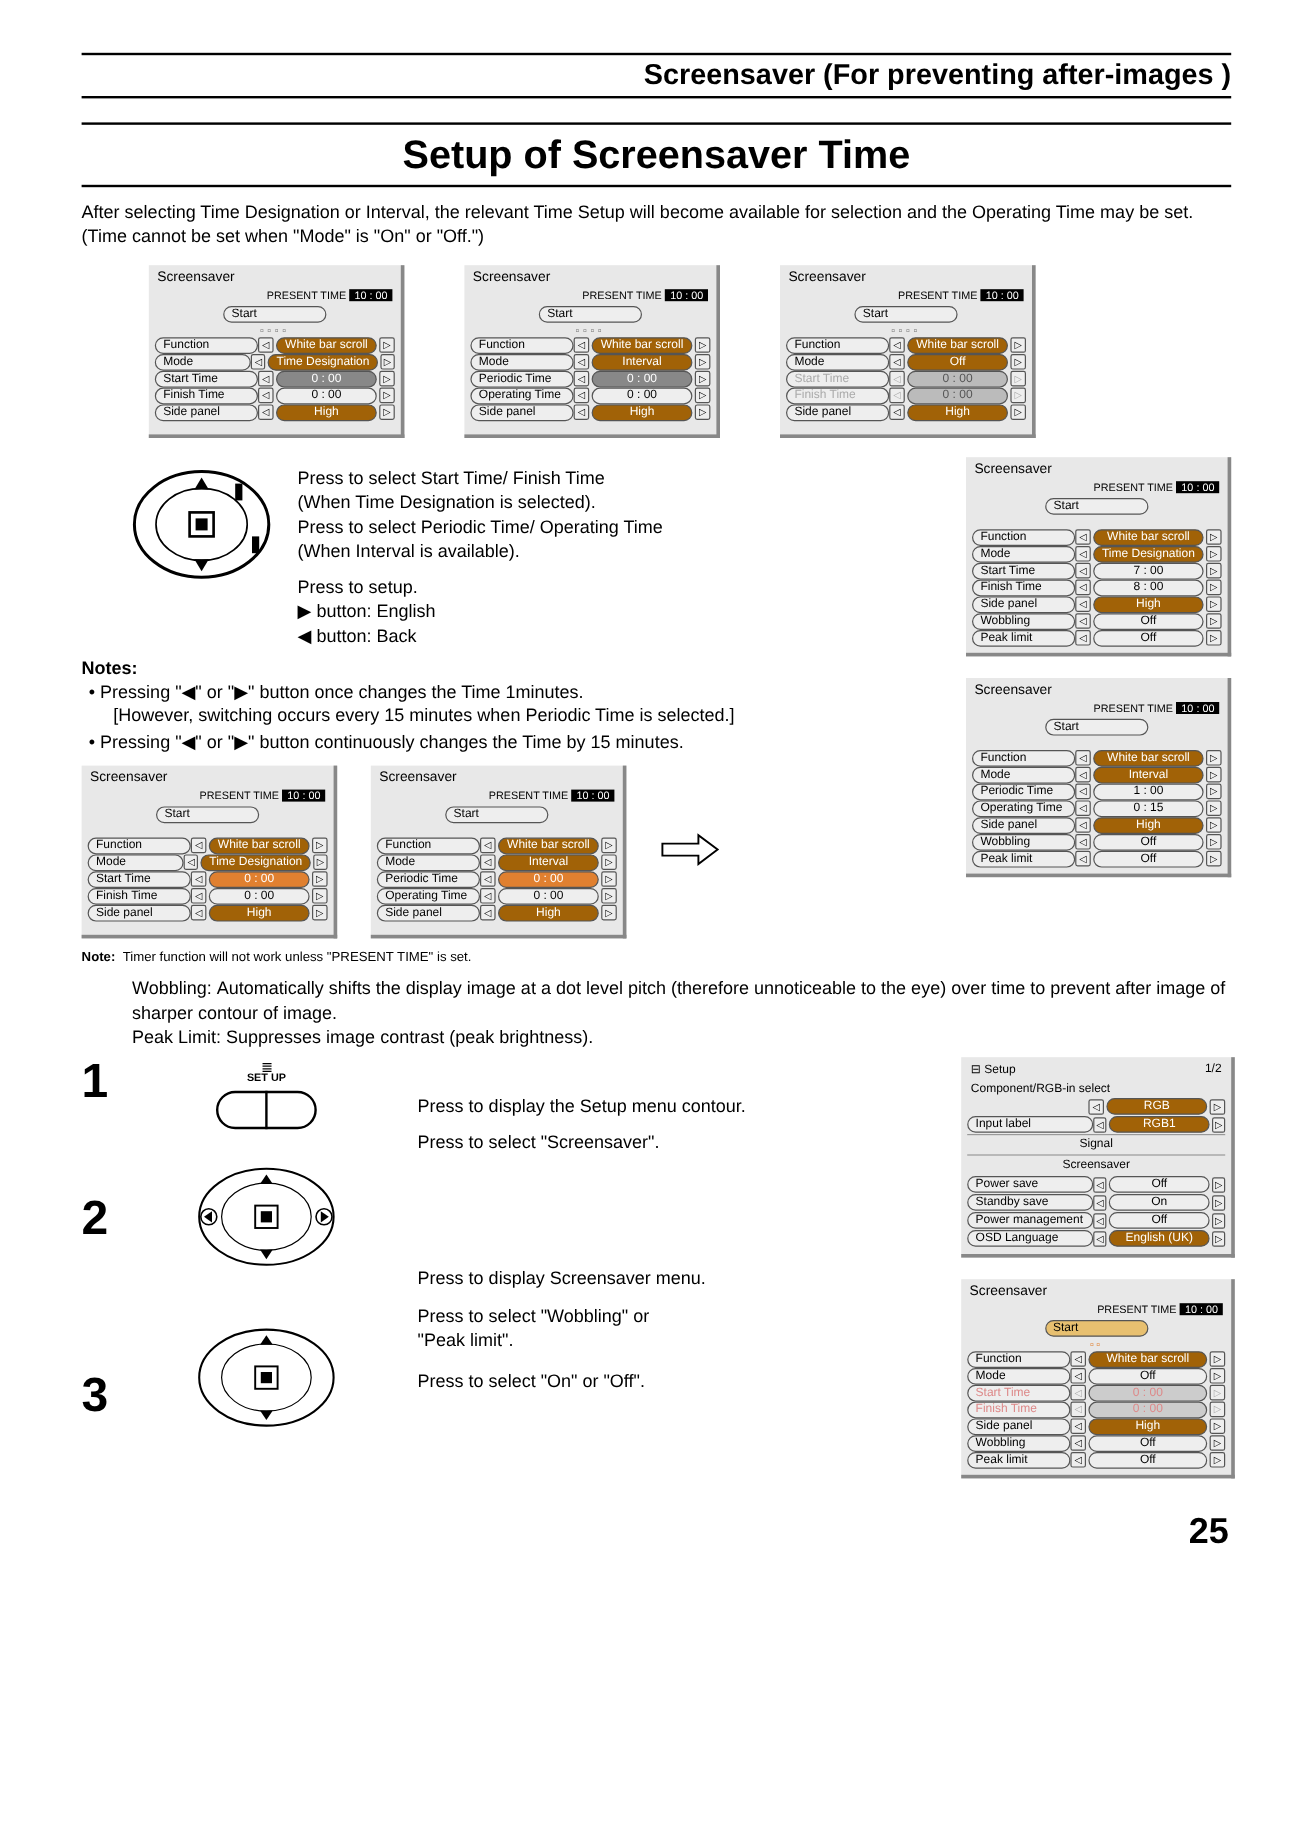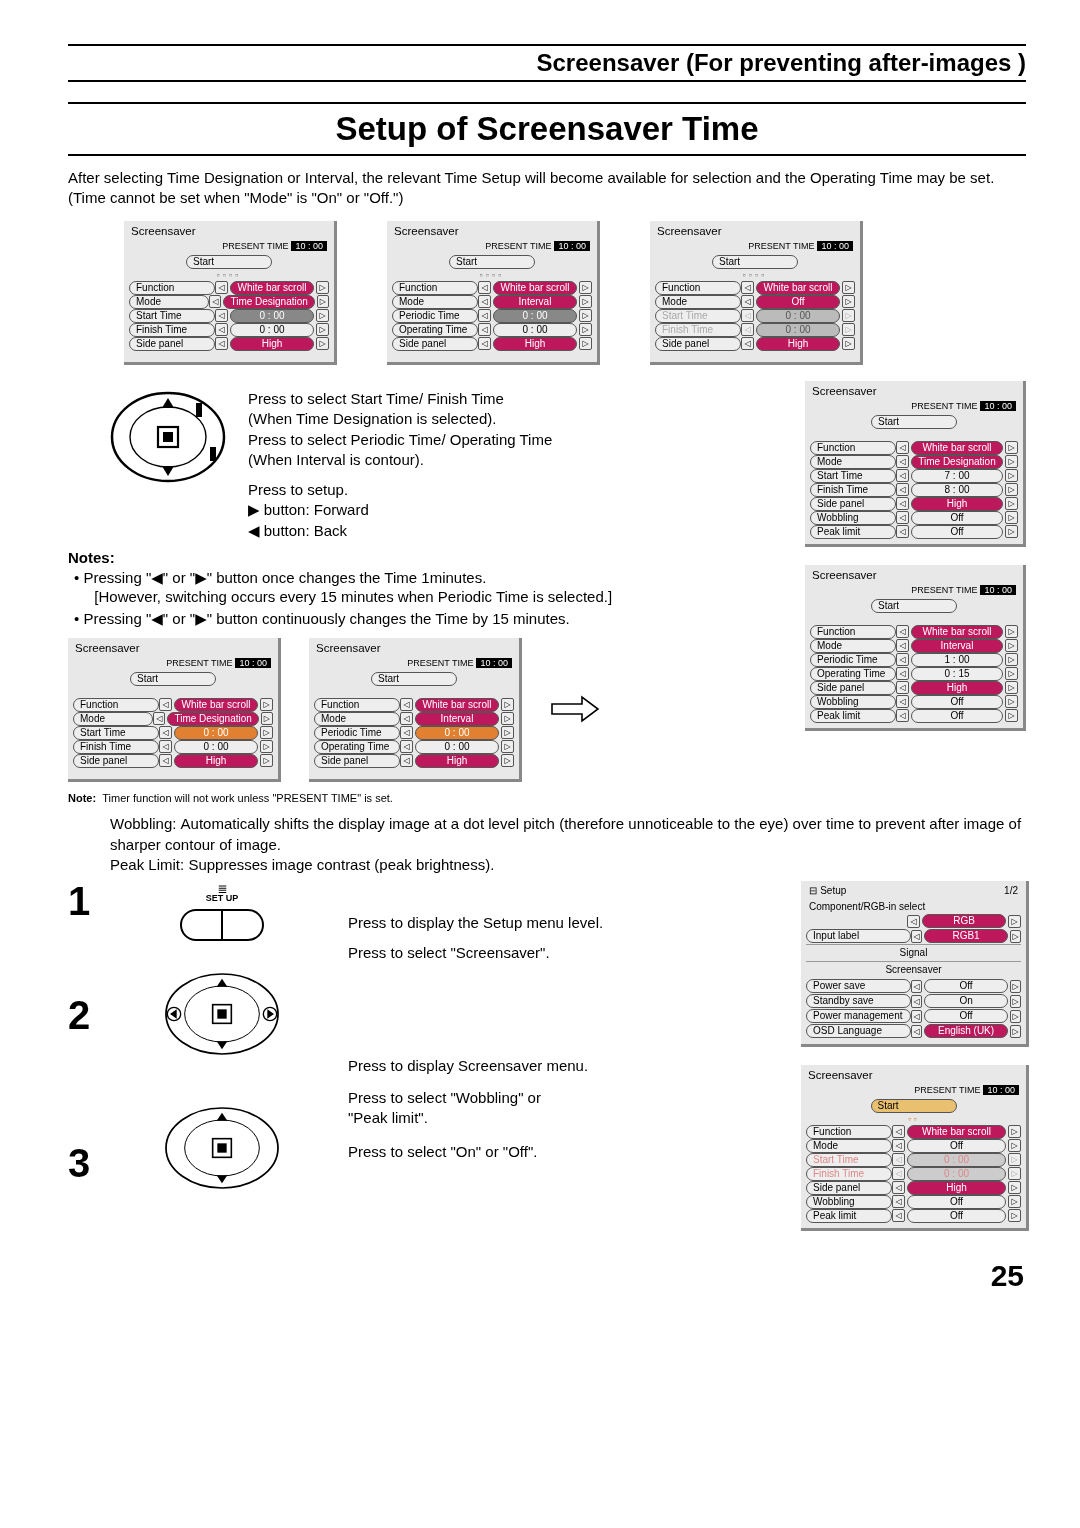--- a/index.html
+++ b/index.html
@@ -62,21 +62,21 @@
     height: 12px;
     line-height: 11px;
     background: #eee;
     font-size: 10px;
     white-space: nowrap;
   }
   .pill.label { width: 72px; text-align:left; }
   .pill.value {
     flex: 1;
     text-align: center;
-    background: #be185d;
+    background: #a16207;
     color: #fff;
     margin: 0 2px;
   }
   .pill.value.white { background:#eee; color:#000; }
   .pill.value.hl { background:#bbb; color:#555; } 
   .pill.value.orange { background:#e08030; color:#fff; }
   .arrow-btn {
     border:1px solid #555;
     width:11px; height:11px;
     display:inline-flex; align-items:center; justify-content:center;
@@ -289,23 +289,23 @@
           <rect x="50" y="38" width="20" height="20" fill="none" stroke="#000" stroke-width="2.2"></rect>
           <rect x="55" y="43" width="10" height="10" fill="#000"></rect>
           <polygon points="60,9 54,19 66,19" fill="#000"></polygon>
           <polygon points="60,87 54,77 66,77" fill="#000"></polygon>
           <rect x="88" y="14" width="6" height="14" fill="#000"></rect>
           <rect x="102" y="58" width="6" height="14" fill="#000"></rect>
         </svg>
       </div>
       <div class="instr-text">
         <div><span>Press to select Start Time/ Finish Time</span><br><span>(When Time Designation is selected).</span></div>
-        <div><span>Press to select Periodic Time/ Operating Time</span><br><span>(When Interval  is contour).</span></div>
+        <div><span>Press to select Periodic Time/ Operating Time</span><br><span>(When Interval  is available).</span></div>
         <div class="sub"><span>Press to setup.</span></div>
-        <div><span>▶ button: Forward</span></div>
+        <div><span>▶ button: English</span></div>
         <div><span>◀ button: Back</span></div>
       </div>
     </div>
     <div class="notes-head">Notes:</div>
     <ul class="notes">
       <li><span>Pressing "◀" or "▶" button once changes the Time 1minutes.</span><br>&nbsp;&nbsp;<span>[However, switching occurs every 15 minutes when Periodic Time is selected.]</span></li>
       <li><span>Pressing "◀" or "▶" button continuously changes the Time by 15 minutes.</span></li>
     </ul>
 
     <div class="second-row">
@@ -536,21 +536,21 @@
         <ellipse cx="90" cy="65" rx="84" ry="60" fill="#fff" stroke="#000" stroke-width="2.6"></ellipse>
         <ellipse cx="90" cy="65" rx="56" ry="42" fill="none" stroke="#000" stroke-width="1.5"></ellipse>
         <rect x="76" y="51" width="28" height="28" fill="none" stroke="#000" stroke-width="2.4"></rect>
         <rect x="83" y="58" width="14" height="14" fill="#000"></rect>
         <polygon points="90,12 82,24 98,24" fill="#000"></polygon>
         <polygon points="90,118 82,106 98,106" fill="#000"></polygon>
       </svg>
     </div>
   </div>
   <div class="instr-col">
-    <p style="margin-top:32px;">Press to display the Setup menu level.</p>
+    <p style="margin-top:32px;">Press to display the Setup menu contour.</p>
     <p style="margin-top:-6px;">Press to select "Screensaver".</p>
     <p style="margin-top:92px;">Press to display Screensaver menu.</p>
     <p style="margin-top:-4px; margin-bottom:4px; max-width:220px;">Press to select "Wobbling" or "Peak limit".</p>
     <p style="margin-top:14px;">Press to select "On" or "Off".</p>
   </div>
 
   <div class="right-col right-stack">
     <div class="menu-panel setup-style" style="width:215px;">
       <div class="hdr-row">
             <span>⊟ <span>Setup</span></span>

